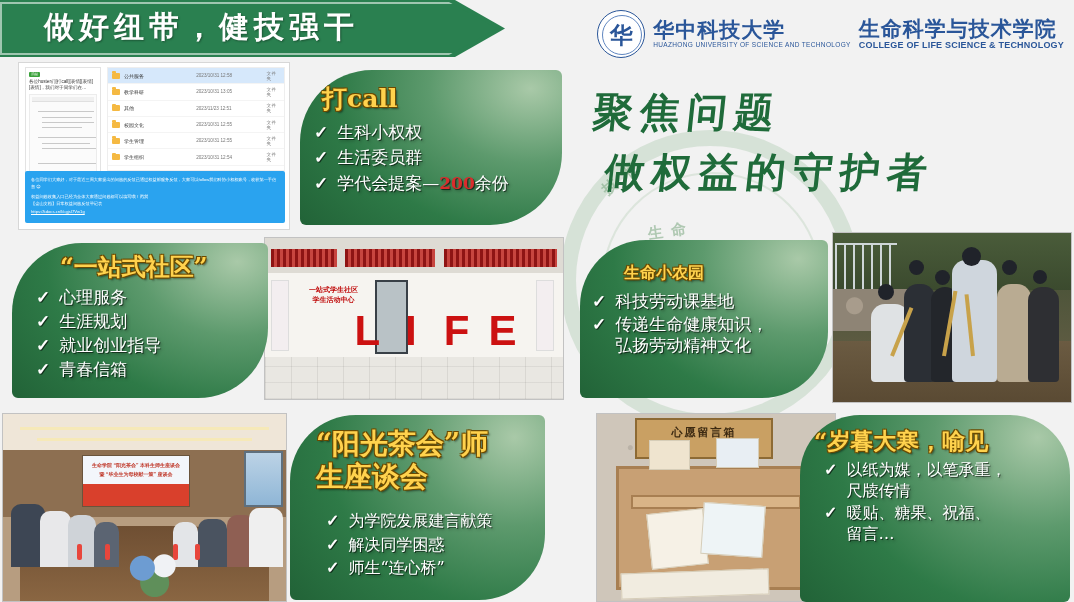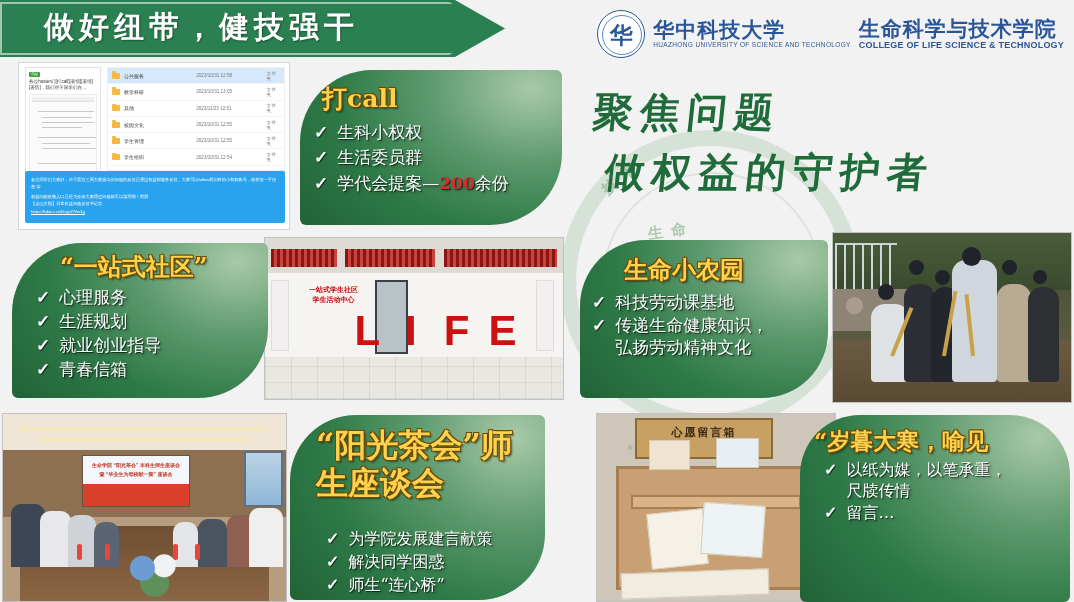--- a/index.html
+++ b/index.html
@@ -208,35 +208,35 @@
 
   
   #card-farm {
     left: 580px; top: 240px;
     width: 248px; height: 158px;
     border-top-left-radius: 66px;
     border-bottom-right-radius: 66px;
     border-top-right-radius: 6px;
     border-bottom-left-radius: 6px;
   }
-  #card-farm .card-title { font-size: 24px; margin: 16px 0 8px 44px; }
+  #card-farm .card-title { font-size: 16px; margin: 24px 0 8px 44px; }
   #card-farm .bullets { margin: 0 0 0 12px; font-size: 17px; }
   #card-farm .bullets li { margin-bottom: 1px; }
   #card-farm .bullets li .txt { display: block; }
 
   
   #card-tea {
     left: 290px; top: 415px;
     width: 255px; height: 185px;
     border-top-left-radius: 66px;
     border-bottom-right-radius: 66px;
     border-top-right-radius: 6px;
     border-bottom-left-radius: 6px;
   }
-  #card-tea .card-title { font-size: 32px; margin: 12px 0 26px 26px; }
+  #card-tea .card-title { font-size: 28px; margin: 12px 0 18px 26px; }
   #card-tea .bullets { margin: 0 0 0 36px; font-size: 16px; }
   #card-tea .bullets li { margin-bottom: 3px; }
 
   
   #card-winter {
     left: 800px; top: 415px;
     width: 270px; height: 187px;
     border-top-left-radius: 60px;
     border-top-right-radius: 60px;
     border-bottom-right-radius: 6px;
@@ -626,20 +626,21 @@
       <li>
         <span class="tick">✓</span>
         <span>
           <span class="txt">以纸为媒，以笔承重，</span>
           <span class="txt">尺牍传情</span>
         </span>
       </li>
       <li>
         <span class="tick">✓</span>
         <span>
+          <span class="txt">暖贴、糖果、祝福、</span>
           <span class="txt">留言…</span>
         </span>
       </li>
     </ul>
   </div>
 
   <div class="photo" id="photo-life">
     <div class="lifewall">
       <div class="ceil"></div>
       <div class="louver lv1"></div>

